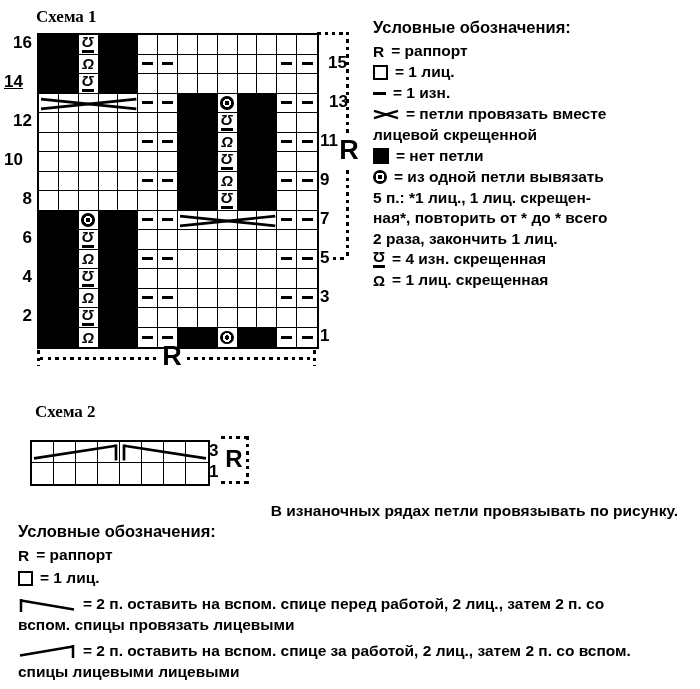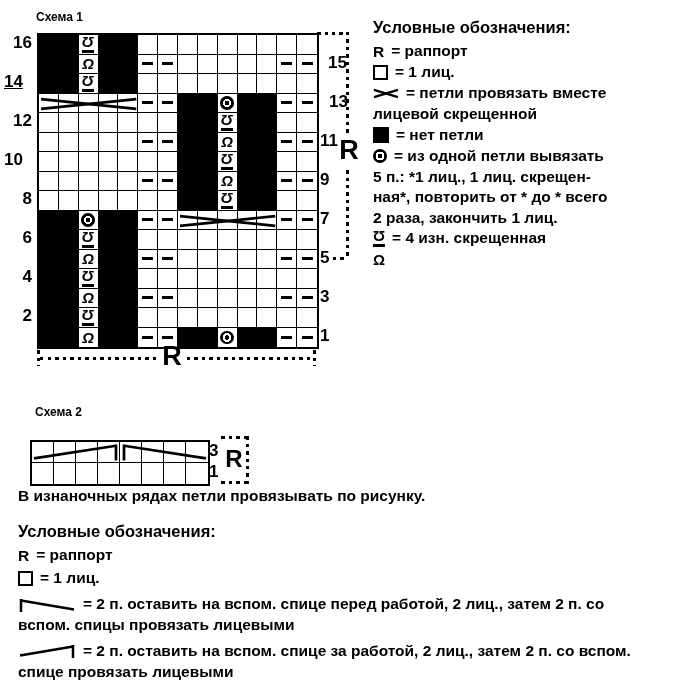--- a/index.html
+++ b/index.html
@@ -1,18 +1,18 @@
 <!DOCTYPE html>
 <html><head>
 <meta charset="utf-8">
 <style>
   html,body{margin:0;padding:0;background:#fff;}
   .page{position:relative;width:700px;height:689px;background:#fff;color:#000;
         font-family:"Liberation Sans",sans-serif;font-weight:700;overflow:hidden;}
-  .sec-title{position:absolute;font-size:12px;line-height:20px;}
+  .sec-title{position:absolute;font-size:17px;line-height:20px;font-family:Liberation Serif, serif;}
   
   .grid{position:absolute;display:grid;border:2.5px solid #000;background:#fff;box-sizing:content-box;}
   .cell{position:relative;display:flex;align-items:center;justify-content:center;
         border-right:1.5px solid #000;border-bottom:1.5px solid #000;box-sizing:border-box;background:#fff;}
   .cell.last-col{border-right:none;}
   .cell.last-row{border-bottom:none;}
   .cell.B{background:#000;}
   .cell.P{flex-direction:column;}
   .cdash{width:11px;height:3.2px;background:#000;}
   .cbob{width:13.5px;height:13.5px;border-radius:50%;
@@ -439,20 +439,26 @@
         </div>
       </div>
       <div class="lg-item">
         <div class="lg-row">
           <span class="lg-box"></span>
           <span class="lg-text">= 1 лиц.</span>
         </div>
       </div>
       <div class="lg-item">
         <div class="lg-row">
+          <span class="lg-dash"></span>
+          <span class="lg-text">= 1 изн.</span>
+        </div>
+      </div>
+      <div class="lg-item">
+        <div class="lg-row">
           <svg width="26" height="13" viewBox="0 0 26 13" style="flex: 0 0 auto;">
             <line x1="1" y1="2.8" x2="25" y2="10.2" stroke="#000000" stroke-width="2.3"></line>
             <line x1="1" y1="10.2" x2="25" y2="2.8" stroke="#000000" stroke-width="2.3"></line>
           </svg>
           <span class="lg-text">= петли провязать вместе</span>
         </div>
         <div class="lg-cont">лицевой скрещенной</div>
       </div>
       <div class="lg-item">
         <div class="lg-row">
@@ -474,20 +480,21 @@
           <span class="lg-tblwrap">
             <span class="om flip">Ω</span>
             <span class="tbar" style="margin-top: 1px;"></span>
           </span>
           <span class="lg-text">= 4 изн. скрещенная</span>
         </div>
       </div>
       <div class="lg-item">
         <div class="lg-row">
           <span class="om" style="flex: 0 0 auto;">Ω</span>
+          <span class="lg-text">= 1 лиц. скрещенная</span>
         </div>
       </div>
     </div>
 
   <div class="sec-title" style="left:35px;top:402px;">Схема 2</div>
 
   <div id="grid2" class="grid" style="left:30px;top:440px;width:176px;height:42px;grid-template-columns:repeat(8,1fr);grid-template-rows:repeat(2,1fr);">
       <div class="cell"></div>
       <div class="cell"></div>
       <div class="cell"></div>
@@ -519,21 +526,21 @@
     </div>
 
   <div class="rownum" style="left:209px;top:440px;">3</div>
   <div class="rownum" style="left:209px;top:461px;">1</div>
 
   <div class="dh" style="left:221px;top:436px;width:28px;"></div>
   <div class="dv" style="left:246px;top:436px;height:48px;"></div>
   <div class="dh" style="left:221px;top:481px;width:28px;"></div>
   <div class="bigR" style="left:222px;top:445px;width:24px;font-size:24px;">R</div>
 
-  <div class="note" style="left:18px;top:486px;width:660px;">В изнаночных рядах петли провязывать по рисунку.</div>
+  <div class="note" style="left:18px;top:501px;width:660px;text-align:right;">В изнаночных рядах петли провязывать по рисунку.</div>
 
   <div id="legend2" class="legend" style="left:18px;top:521px;width:672px;">
     <div class="lg-title">Условные обозначения:</div>
   <div class="lg-item lg2-item">
         <div class="lg-row">
           <span class="lg-R">R</span>
           <span class="lg-text">= раппорт</span>
         </div>
       </div>
       <div class="lg-item lg2-item">
@@ -553,17 +560,17 @@
         <div class="lg-cont">вспом. спицы провязать лицевыми</div>
       </div>
       <div class="lg-item lg2-item cable">
         <div class="lg-row">
           <svg width="58" height="16" viewBox="0 0 58 16" style="flex: 0 0 auto;">
             <line x1="2" y1="12.5" x2="55" y2="3.5" stroke="#000000" stroke-width="2.5"></line>
             <line x1="55" y1="2" x2="55" y2="15" stroke="#000000" stroke-width="2.5"></line>
           </svg>
           <span class="lg-text">= 2 п. оставить на вспом. спице за работой, 2 лиц., затем 2 п. со вспом.</span>
         </div>
-        <div class="lg-cont">спице провязать лицевыми</div>
+        <div class="lg-cont">спицы лицевыми лицевыми</div>
       </div>
     </div>
 
 </div>
 
 </body></html>

